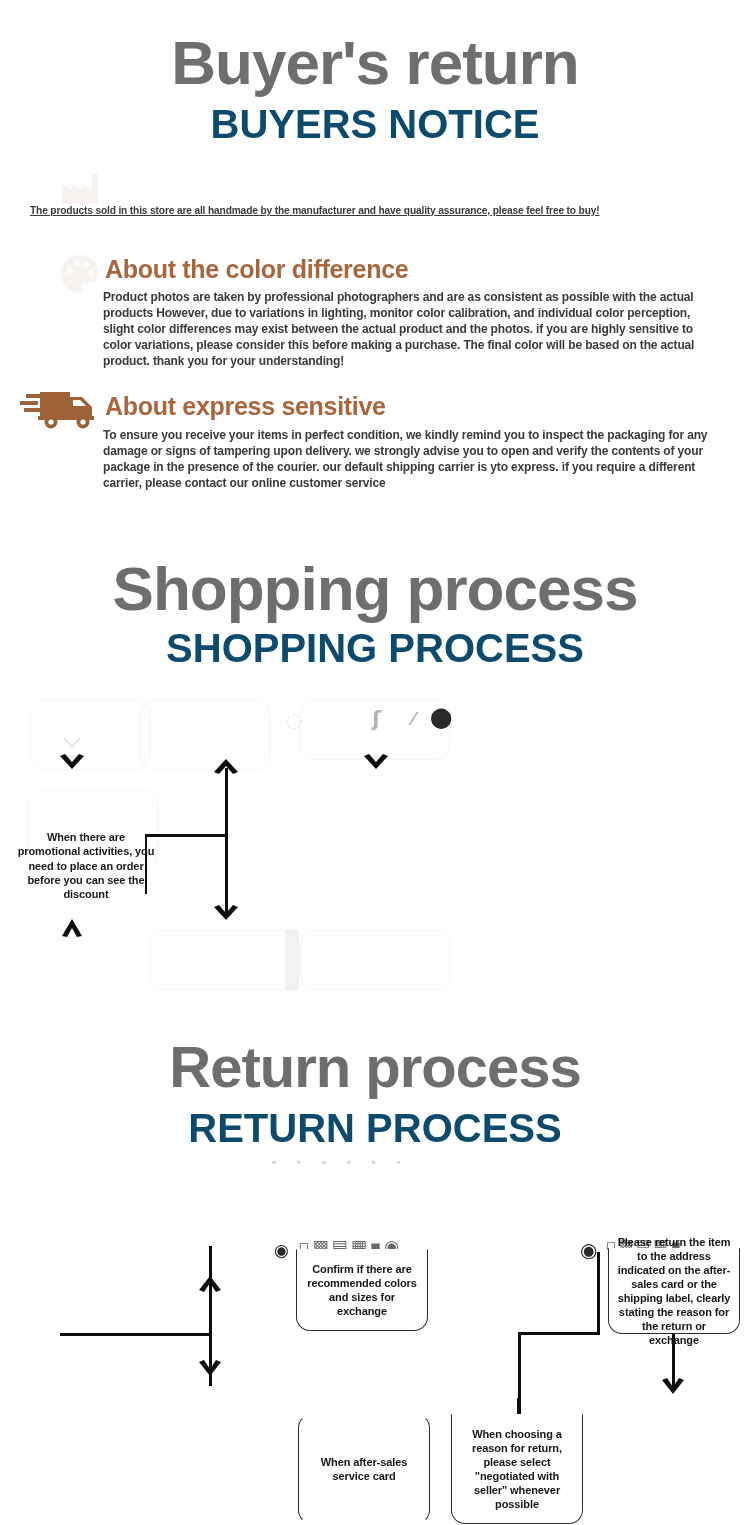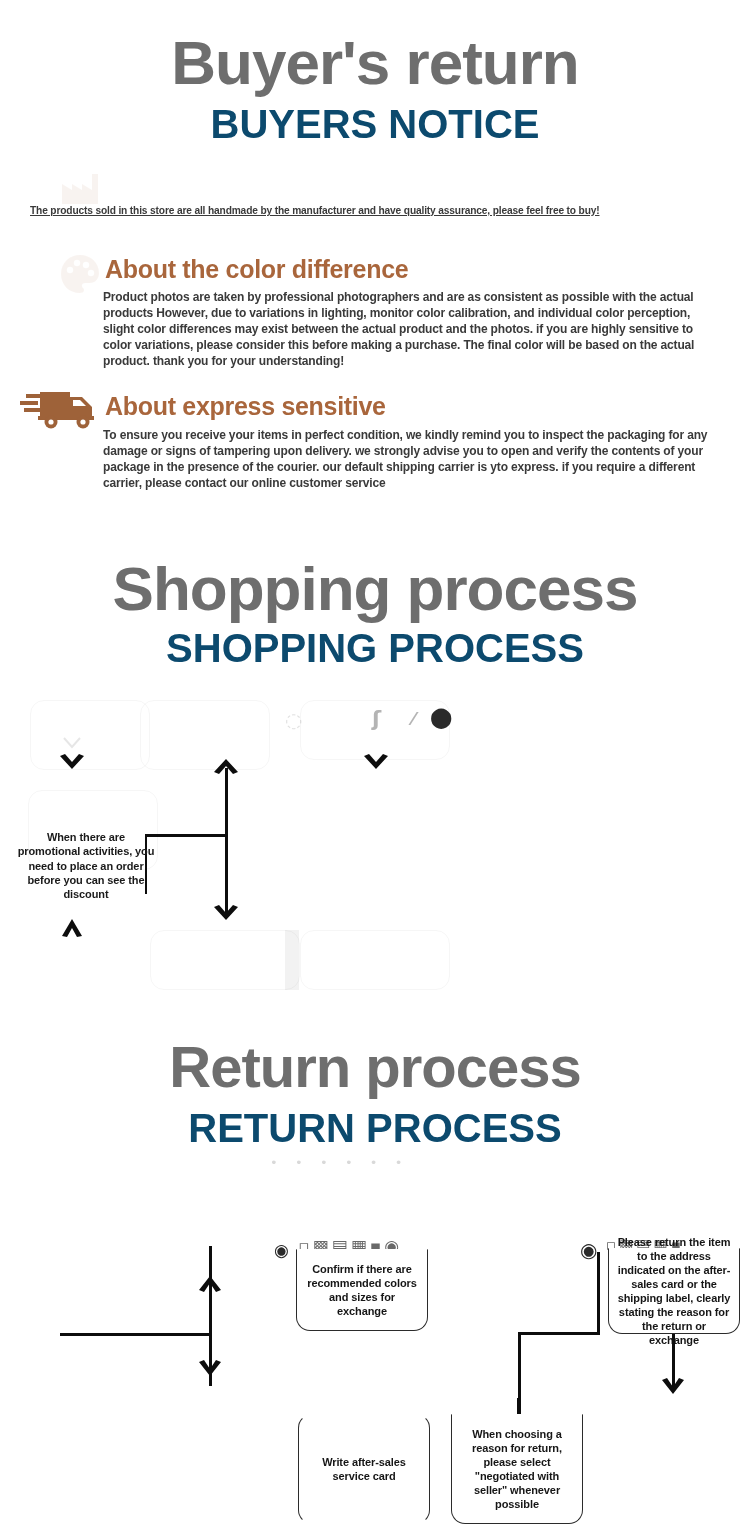--- a/index.html
+++ b/index.html
@@ -281,21 +281,21 @@
     <div class="vline" style="left:672px; top:1334px; height:54px;"></div>
     <div class="chev" style="left:660px; top:1376px;">
       <svg width="26" height="22" viewBox="0 0 26 22">
         <path d="M2 4 L13 18 L24 4 L19 2 L13 11 L7 2 Z" fill="#0d0d0d"></path>
       </svg>
     </div>
 
     <div class="vline" style="left:517px; top:1398px; height:18px; width:2px;"></div>
 
     <div class="flow-box open-top open-bottom" style="left:298px; top:1414px; width:132px; height:110px; border-radius:14px 14px 14px 14px; border-top-color:transparent;">
-      <span>Write after-sales service card</span>
+      <span>When after-sales service card</span>
     </div>
 
     <div class="flow-box open-top" style="left:451px; top:1414px; width:132px; height:110px;">
       <span>When choosing a reason for return, please select "negotiated with seller" whenever possible</span>
     </div>
 
   </div>
 
 </div>
 

